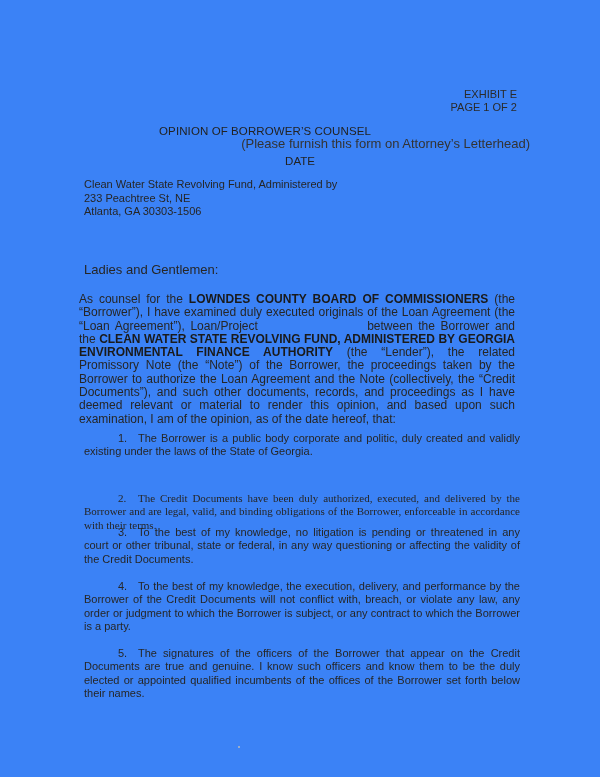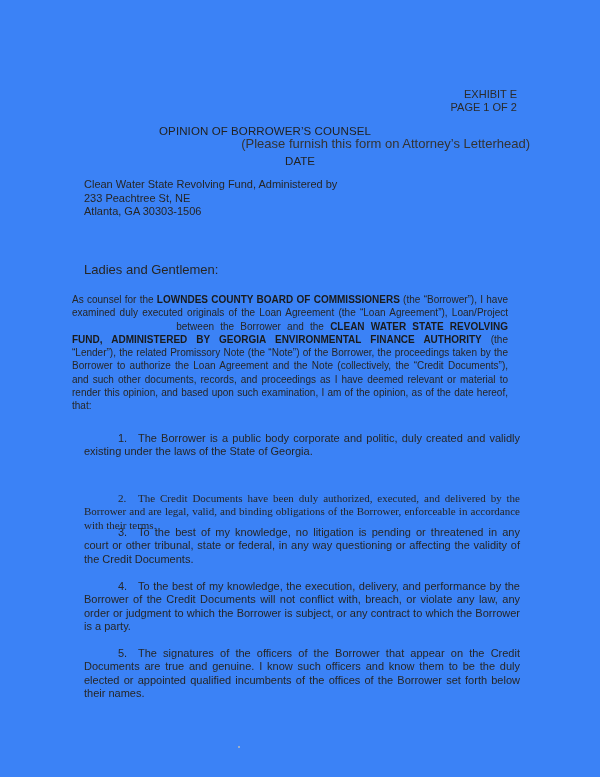--- a/index.html
+++ b/index.html
@@ -69,23 +69,23 @@
     .salutation {
       position: absolute;
       left: 84px;
       top: 263px;
       font-size: 13px;
       line-height: 13px;
       color: #262626;
     }
     .body-text {
       position: absolute;
-      left: 72px;
+      left: 79px;
       width: 436px;
-      font-size: 10px;
+      font-size: 12px;
       line-height: 13.3px;
       text-align: justify;
       color: #262626;
     }
     .intro { top: 293px; }
     .intro b { font-weight: bold; color: #1a1a1a; }
     .blank {
       display: inline-block;
       width: 98px;
     }

